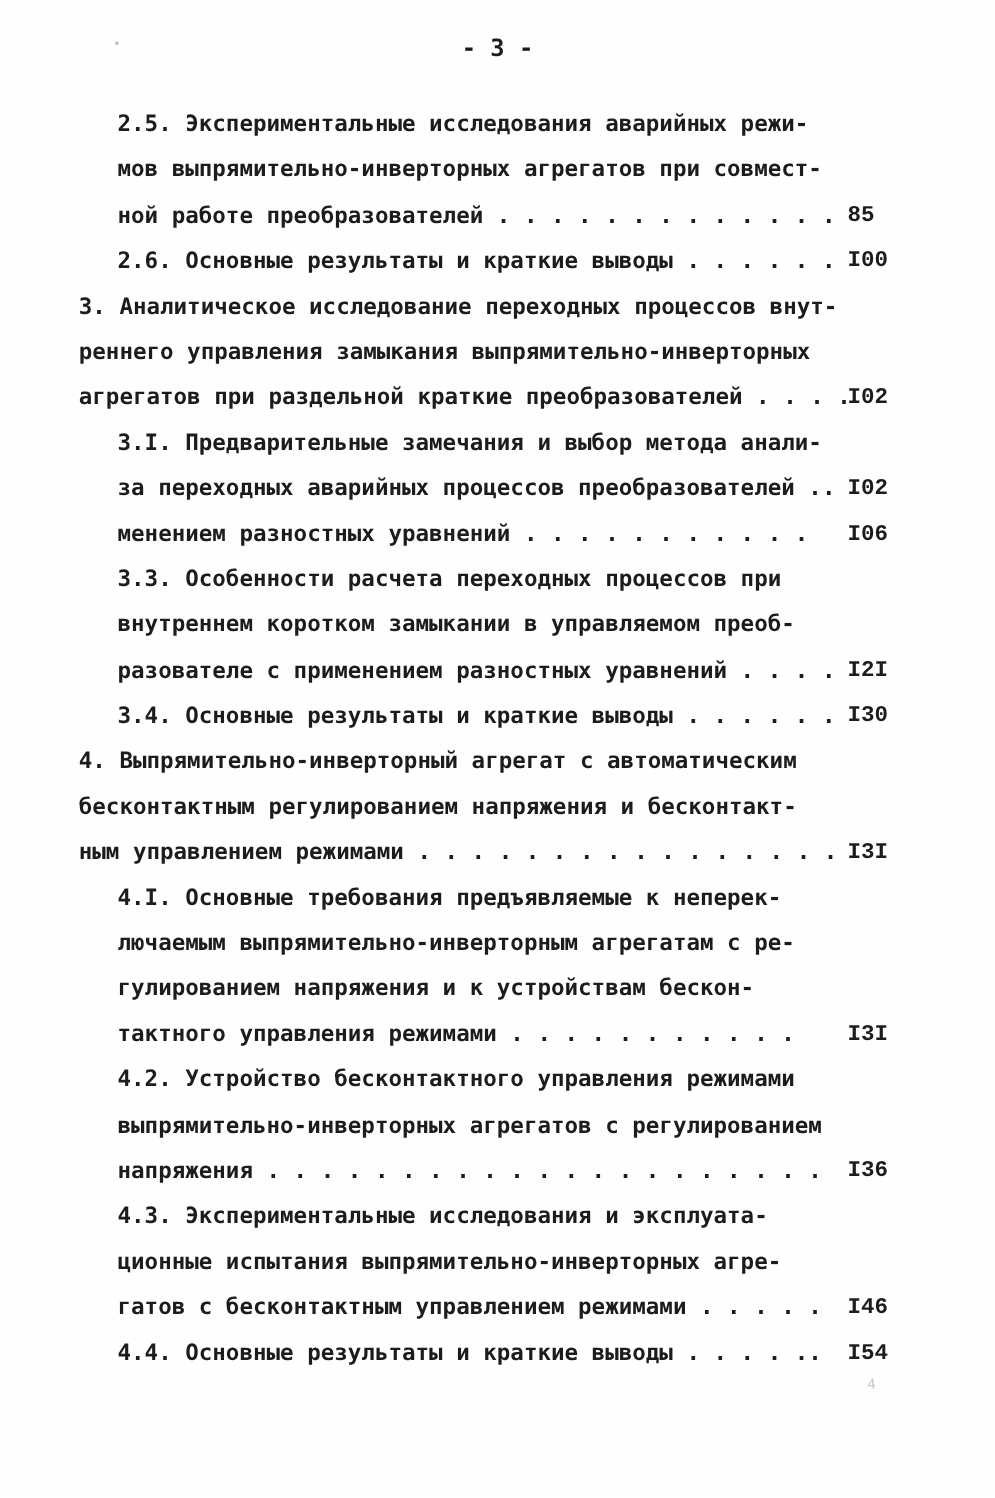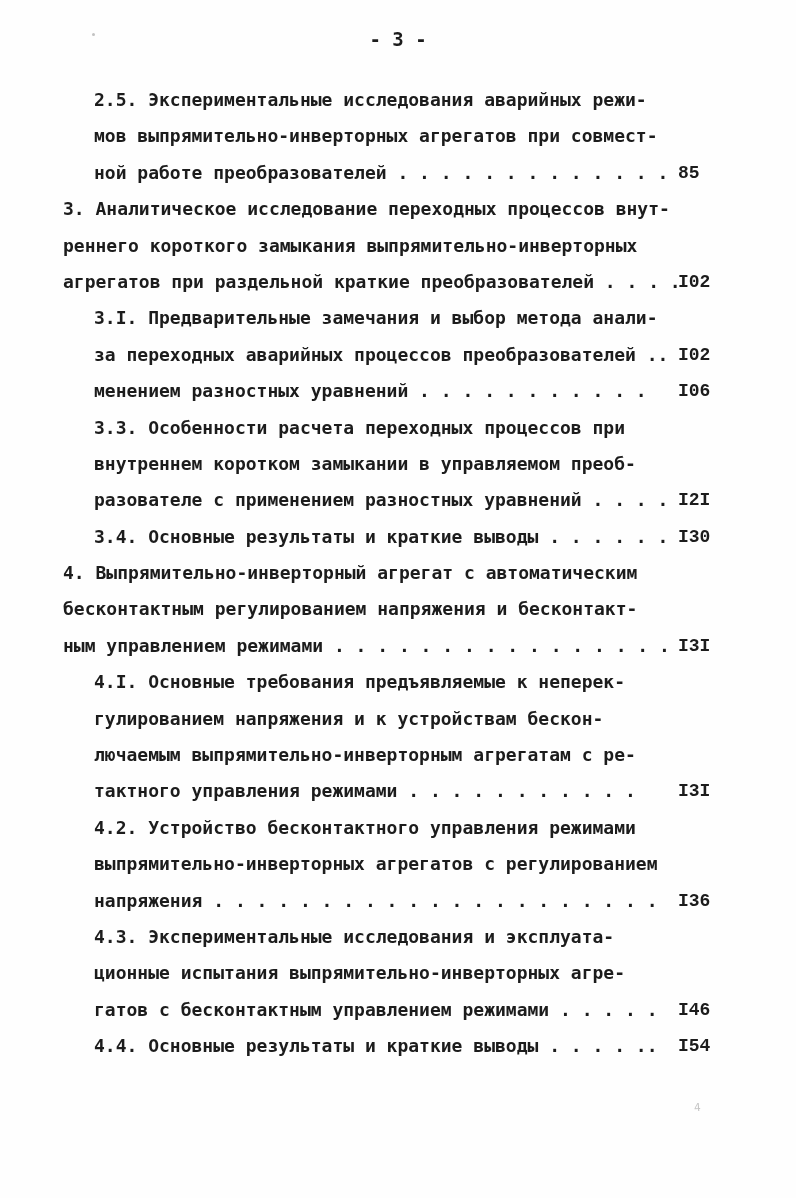--- a/index.html
+++ b/index.html
@@ -72,36 +72,37 @@
 </head>
 <body>
 
 <div class="page">
   <div class="header">- 3 -</div>
 
   <div class="toc" id="toc">
       <div class="line indent"><span class="txt">2.5. Экспериментальные исследования аварийных режи-</span></div>
       <div class="line indent"><span class="txt">мов выпрямительно-инверторных агрегатов при совмест-</span></div>
       <div class="line indent"><span class="txt">ной работе преобразователей . . . . . . . . . . . . .</span><span class="pg">85</span></div>
+      <div class="line indent"><span class="txt">2.6. Основные результаты и краткие выводы . . . . . .</span><span class="pg">I00</span></div>
       <div class="line"><span class="txt">3. Аналитическое исследование переходных процессов внут-</span></div>
-      <div class="line"><span class="txt">реннего короткого замыкания выпрямительно-инверторных</span></div>
+      <div class="line"><span class="txt">реннего управления замыкания выпрямительно-инверторных</span></div>
       <div class="line"><span class="txt">агрегатов при раздельной краткие преобразователей . . . .</span><span class="pg">I02</span></div>
       <div class="line indent"><span class="txt">3.I. Предварительные замечания и выбор метода анали-</span></div>
       <div class="line indent"><span class="txt">за переходных аварийных процессов преобразователей ..</span><span class="pg">I02</span></div>
       <div class="line indent"><span class="txt">менением разностных уравнений . . . . . . . . . . .</span><span class="pg">I06</span></div>
       <div class="line indent"><span class="txt">3.3. Особенности расчета переходных процессов при</span></div>
       <div class="line indent"><span class="txt">внутреннем коротком замыкании в управляемом преоб-</span></div>
       <div class="line indent"><span class="txt">разователе с применением разностных уравнений . . . .</span><span class="pg">I2I</span></div>
       <div class="line indent"><span class="txt">3.4. Основные результаты и краткие выводы . . . . . .</span><span class="pg">I30</span></div>
       <div class="line"><span class="txt">4. Выпрямительно-инверторный агрегат с автоматическим</span></div>
       <div class="line"><span class="txt">бесконтактным регулированием напряжения и бесконтакт-</span></div>
       <div class="line"><span class="txt">ным управлением режимами . . . . . . . . . . . . . . . .</span><span class="pg">I3I</span></div>
       <div class="line indent"><span class="txt">4.I. Основные требования предъявляемые к неперек-</span></div>
+      <div class="line indent"><span class="txt">лючаемым выпрямительно-инверторным агрегатам с ре-</span></div>
       <div class="line indent"><span class="txt">гулированием напряжения и к устройствам бескон-</span></div>
-      <div class="line indent"><span class="txt">лючаемым выпрямительно-инверторным агрегатам с ре-</span></div>
       <div class="line indent"><span class="txt">тактного управления режимами . . . . . . . . . . .</span><span class="pg">I3I</span></div>
       <div class="line indent"><span class="txt">4.2.  Устройство бесконтактного управления режимами</span></div>
       <div class="line indent"><span class="txt">выпрямительно-инверторных агрегатов с регулированием</span></div>
       <div class="line indent"><span class="txt">напряжения . . . . . . . . . . . . . . . . . . . . .</span><span class="pg">I36</span></div>
       <div class="line indent"><span class="txt">4.3. Экспериментальные исследования и эксплуата-</span></div>
       <div class="line indent"><span class="txt">ционные испытания выпрямительно-инверторных агре-</span></div>
       <div class="line indent"><span class="txt">гатов с бесконтактным управлением режимами . . . . .</span><span class="pg">I46</span></div>
       <div class="line indent"><span class="txt">4.4. Основные результаты и краткие выводы . . . . ..</span><span class="pg">I54</span></div>
     </div>
 

